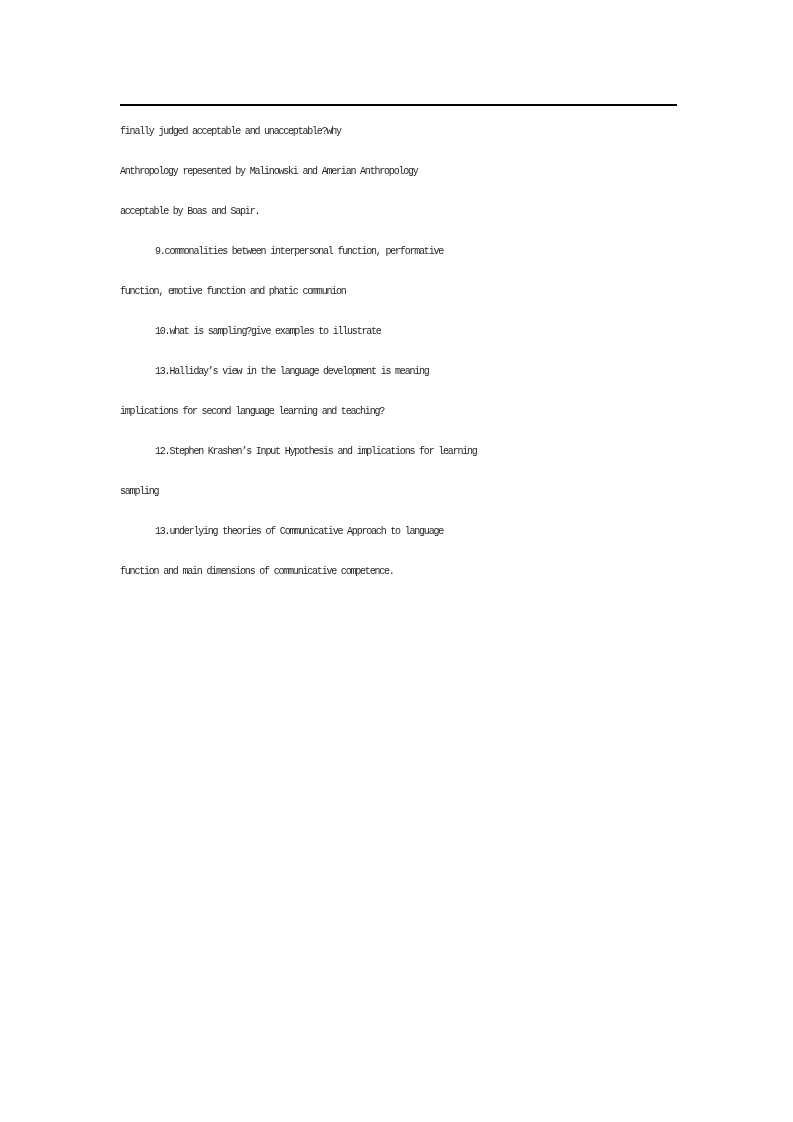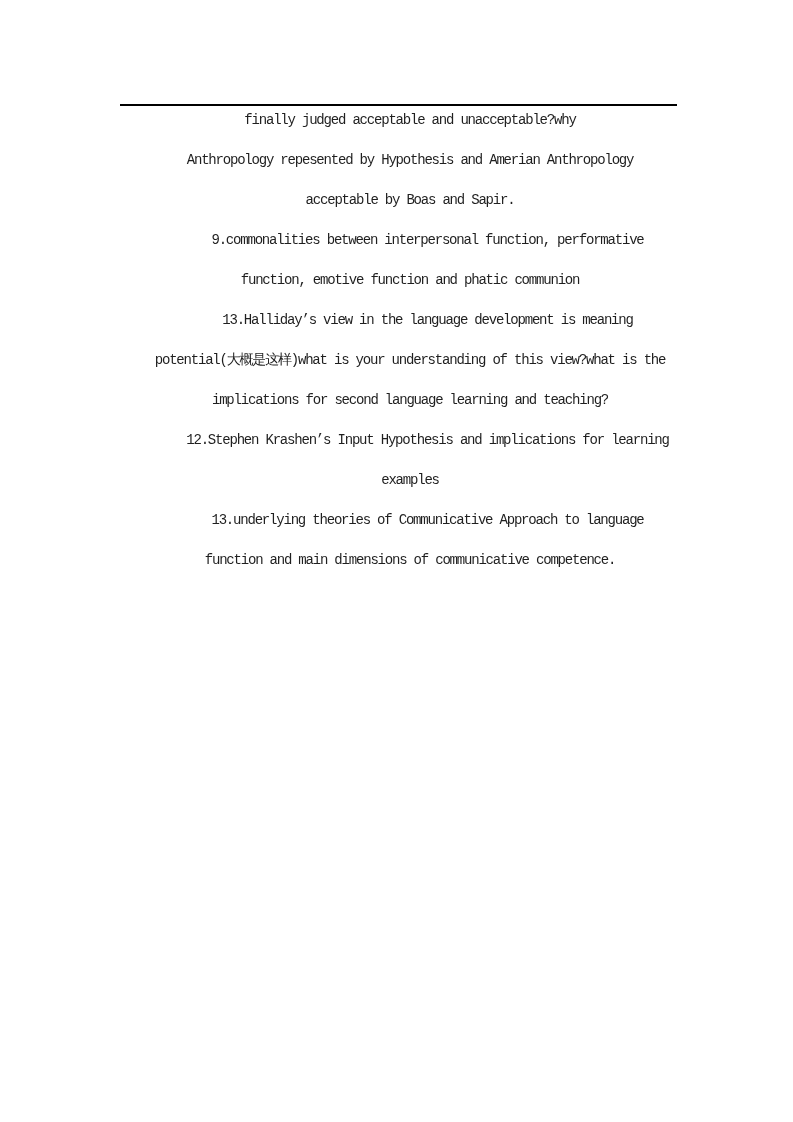--- a/index.html
+++ b/index.html
@@ -25,48 +25,47 @@
     position: absolute;
     left: 120px;
     top: 104px;
     width: 557px;
     height: 0;
     border-top: 2px solid var(--rule);
   }
   .doc-body {
     position: absolute;
     left: 120px;
-    top: 100px;
+    top: 112px;
     width: 580px;
     color: var(--text);
-    font-size: 14px;
+    font-size: 10px;
     letter-spacing: -1.2px;
-    text-align: center;
   }
   .doc-line {
     height: 40px;
     line-height: 40px;
     white-space: pre;
   }
   .doc-line.indent {
     padding-left: 35px;
   }
 </style>
 </head>
 <body>
 
 <div class="page">
   <div class="header-rule"></div>
   <div class="doc-body">
     <div class="doc-line">finally judged acceptable and unacceptable?why</div>
-    <div class="doc-line">Anthropology repesented by Hypothesis and Amerian Anthropology</div>
+    <div class="doc-line">Anthropology repesented by Malinowski and Amerian Anthropology</div>
     <div class="doc-line">acceptable by Boas and Sapir.</div>
     <div class="doc-line indent">9.commonalities between interpersonal function, performative</div>
     <div class="doc-line">function, emotive function and phatic communion</div>
+    <div class="doc-line indent">10.what is sampling?give examples to illustrate</div>
     <div class="doc-line indent">13.Halliday’s view in the language development is meaning</div>
-    <div class="doc-line">potential(大概是这样)what is your understanding of this view?what is the</div>
     <div class="doc-line">implications for second language learning and teaching?</div>
     <div class="doc-line indent">12.Stephen Krashen’s Input Hypothesis and implications for learning</div>
-    <div class="doc-line">examples</div>
+    <div class="doc-line">sampling</div>
     <div class="doc-line indent">13.underlying theories of Communicative Approach to language</div>
     <div class="doc-line">function and main dimensions of communicative competence.</div>
   </div>
 </div>
 
 </body></html>

